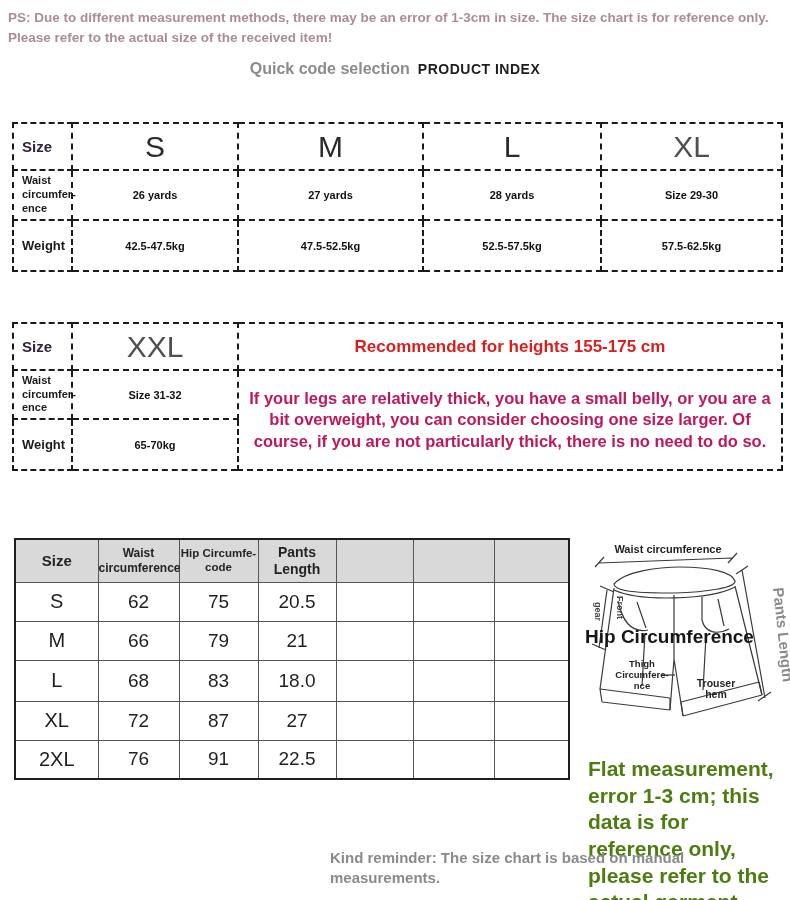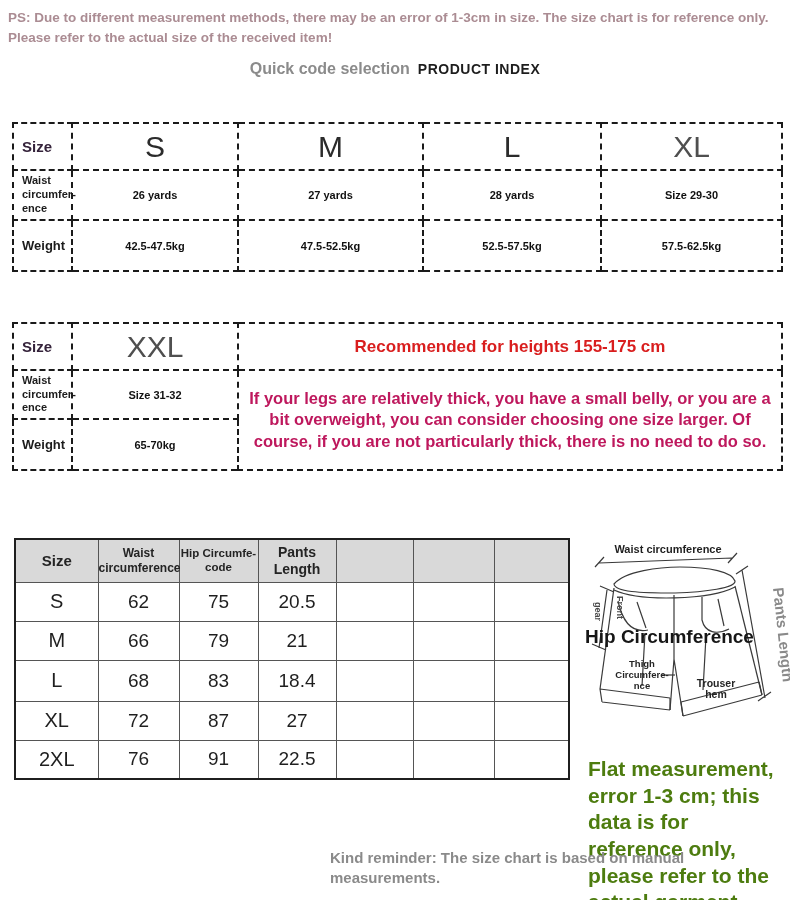--- a/index.html
+++ b/index.html
@@ -178,21 +178,21 @@
       <td class="c-num">79</td>
       <td class="c-num">21</td>
       <td></td>
           <td></td>
           <td></td>
     </tr>
     <tr style="height:41px">
       <td class="c-size">L</td>
       <td class="c-num">68</td>
       <td class="c-num">83</td>
-      <td class="c-num">18.4</td>
+      <td class="c-num">18.0</td>
       <td></td>
           <td></td>
           <td></td>
     </tr>
     <tr style="height:39px">
       <td class="c-size">XL</td>
       <td class="c-num">72</td>
       <td class="c-num">87</td>
       <td class="c-num">27</td>
       <td></td>

